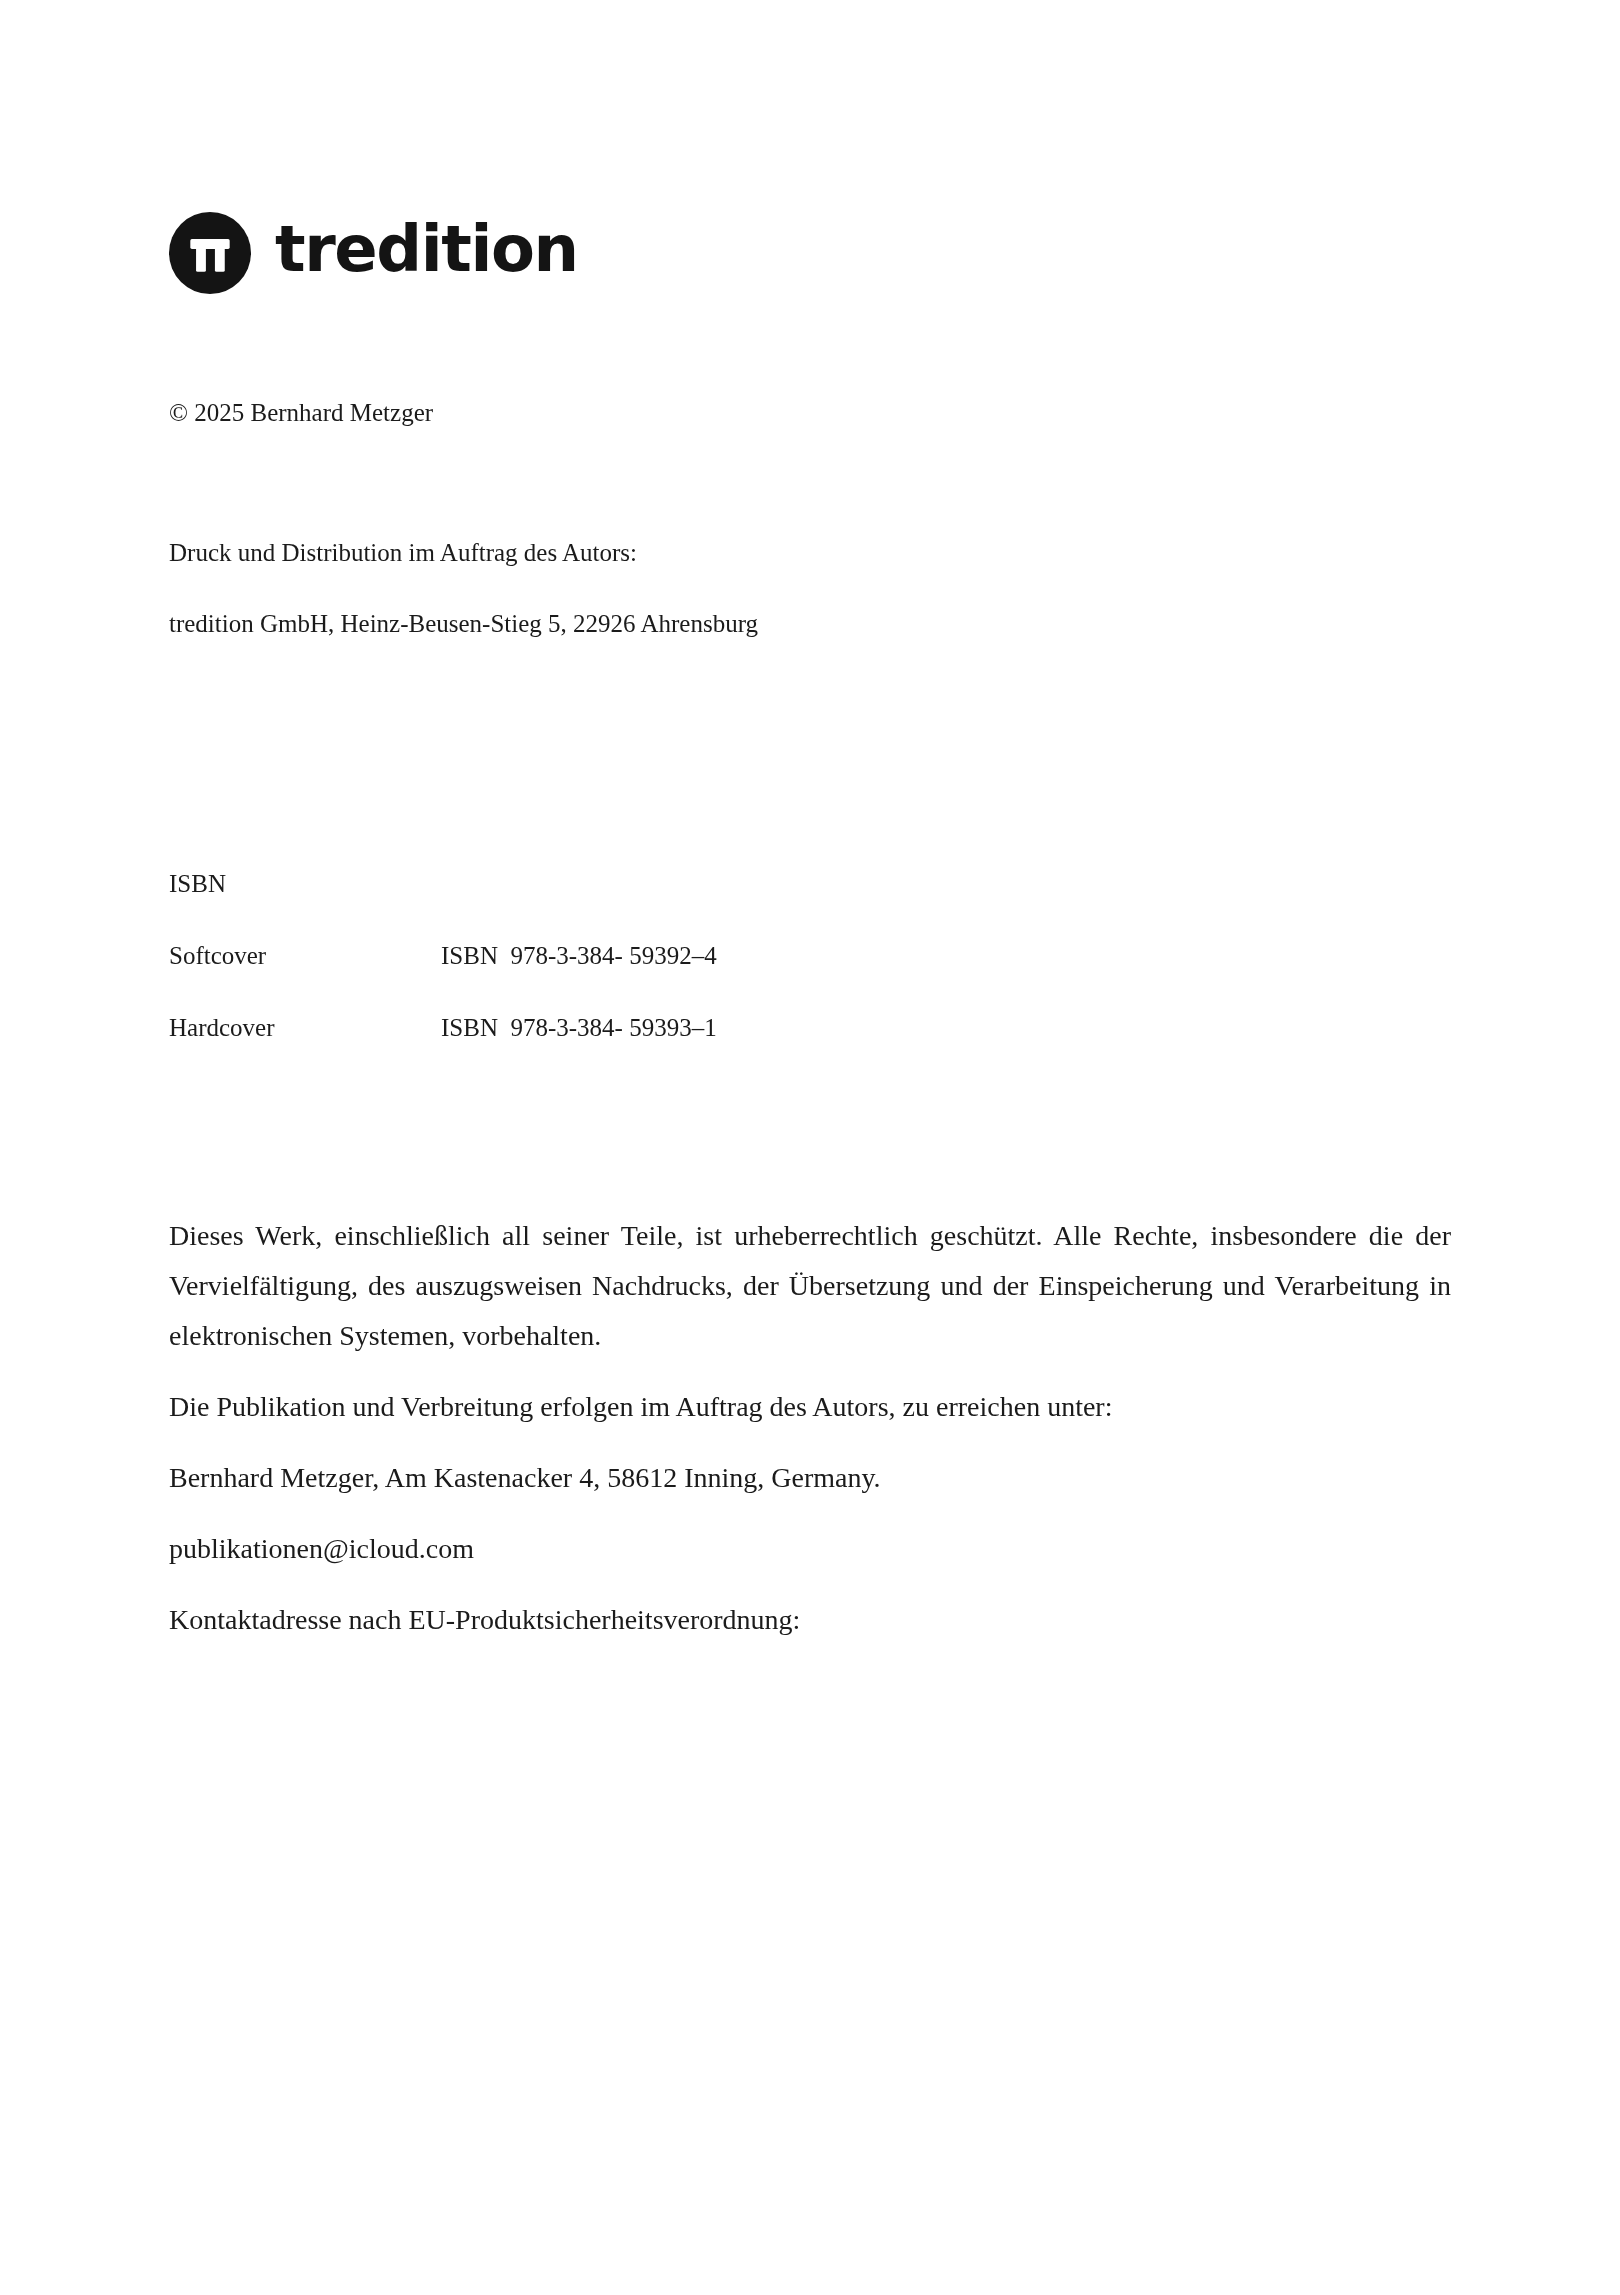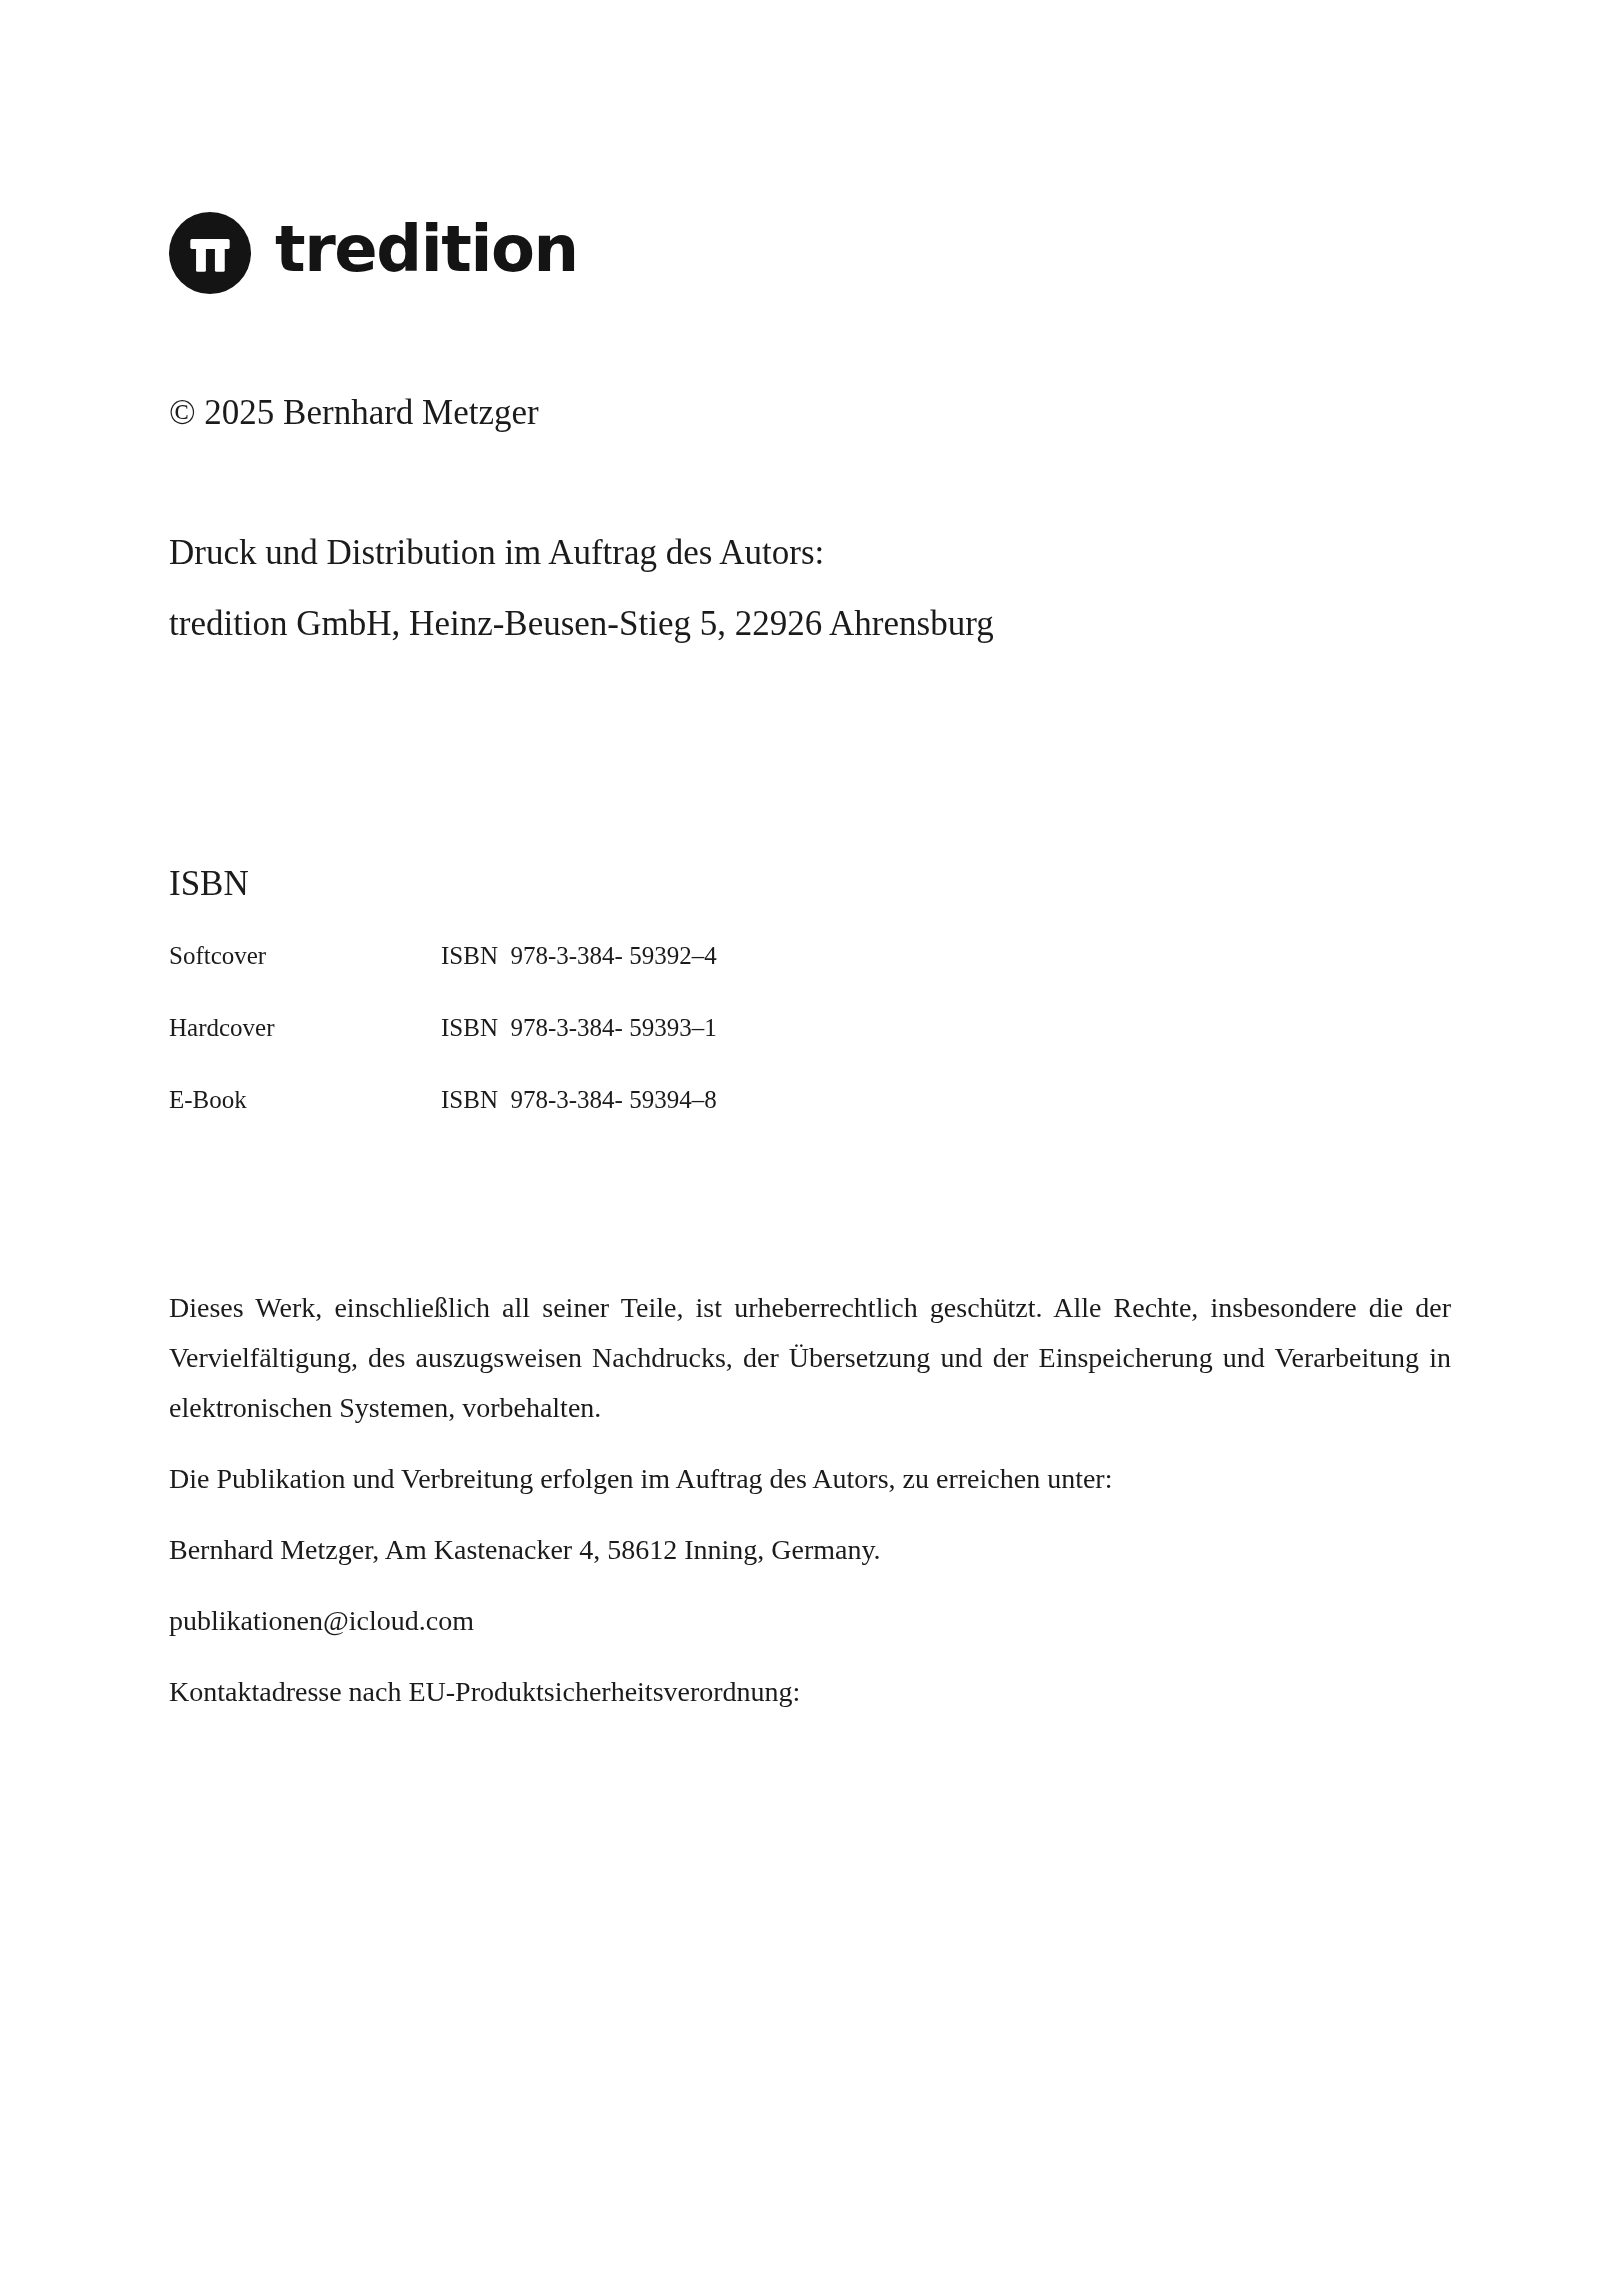--- a/index.html
+++ b/index.html
@@ -37,21 +37,21 @@
     font-weight: 700;
     font-size: 64px;
     letter-spacing: -1.4px;
     color: #141414;
     line-height: 1;
     padding-bottom: 6.5px;
   }
 
   
   .line {
-    font-size: 35px;
+    font-size: 25px;
     line-height: 51px;
     white-space: pre-wrap;
   }
   .copyright {
     margin-top: 93px;
   }
   .dist-line1 { margin-top: 89px; }
   .dist-line2 { margin-top: 20.4px; }
 
   
@@ -111,24 +111,20 @@
   <div class="line isbn-heading">ISBN</div>
 
   <div class="isbn-row">
     <div class="isbn-label">Softcover</div>
     <div class="isbn-value">ISBN  978-3-384- 59392–4</div>
   </div>
   <div class="isbn-row">
     <div class="isbn-label">Hardcover</div>
     <div class="isbn-value">ISBN  978-3-384- 59393–1</div>
   </div>
-  <div class="isbn-row">
-    <div class="isbn-label">E-Book</div>
-    <div class="isbn-value">ISBN  978-3-384- 59394–8</div>
-  </div>
 
   <div class="legal">
     <p>Dieses Werk, einschließlich all seiner Teile, ist urheberrechtlich geschützt. Alle Rechte, insbesondere die der Vervielfältigung, des auszugsweisen Nachdrucks, der Übersetzung und der Einspeicherung und Verarbeitung in elektronischen Systemen, vorbehalten.</p>
     <p>Die Publikation und Verbreitung erfolgen im Auftrag des Autors, zu erreichen unter:</p>
     <p class="no-justify">Bernhard Metzger, Am Kastenacker 4, 58612 Inning, Germany.</p>
     <p class="no-justify">publikationen@icloud.com</p>
     <p class="no-justify">Kontaktadresse nach EU-Produktsicherheitsverordnung:</p>
   </div>
 
 </div>

